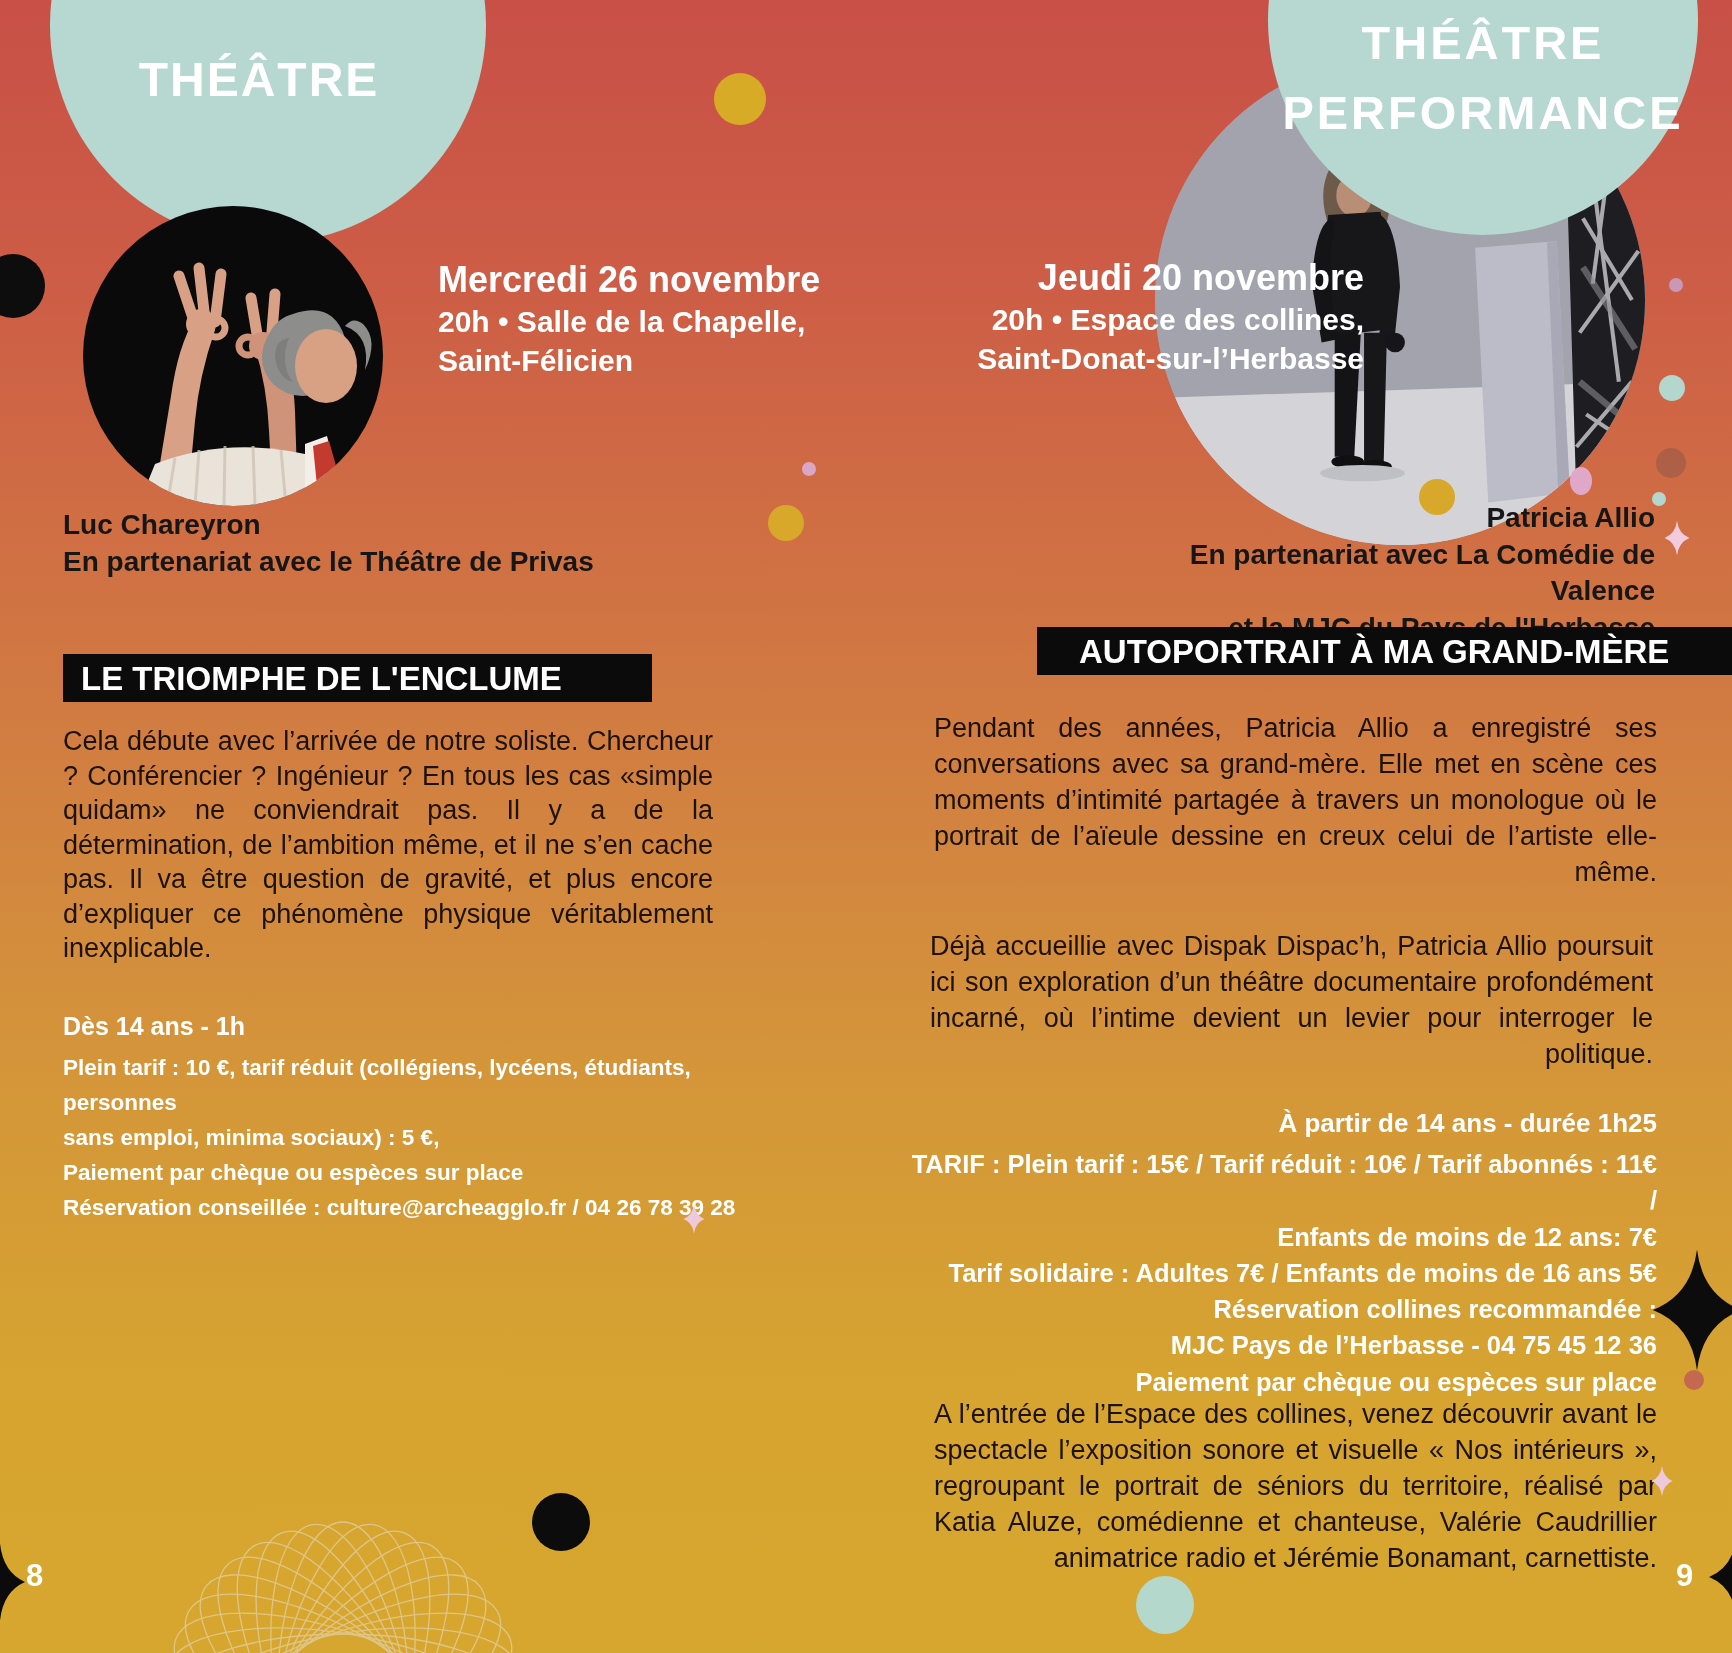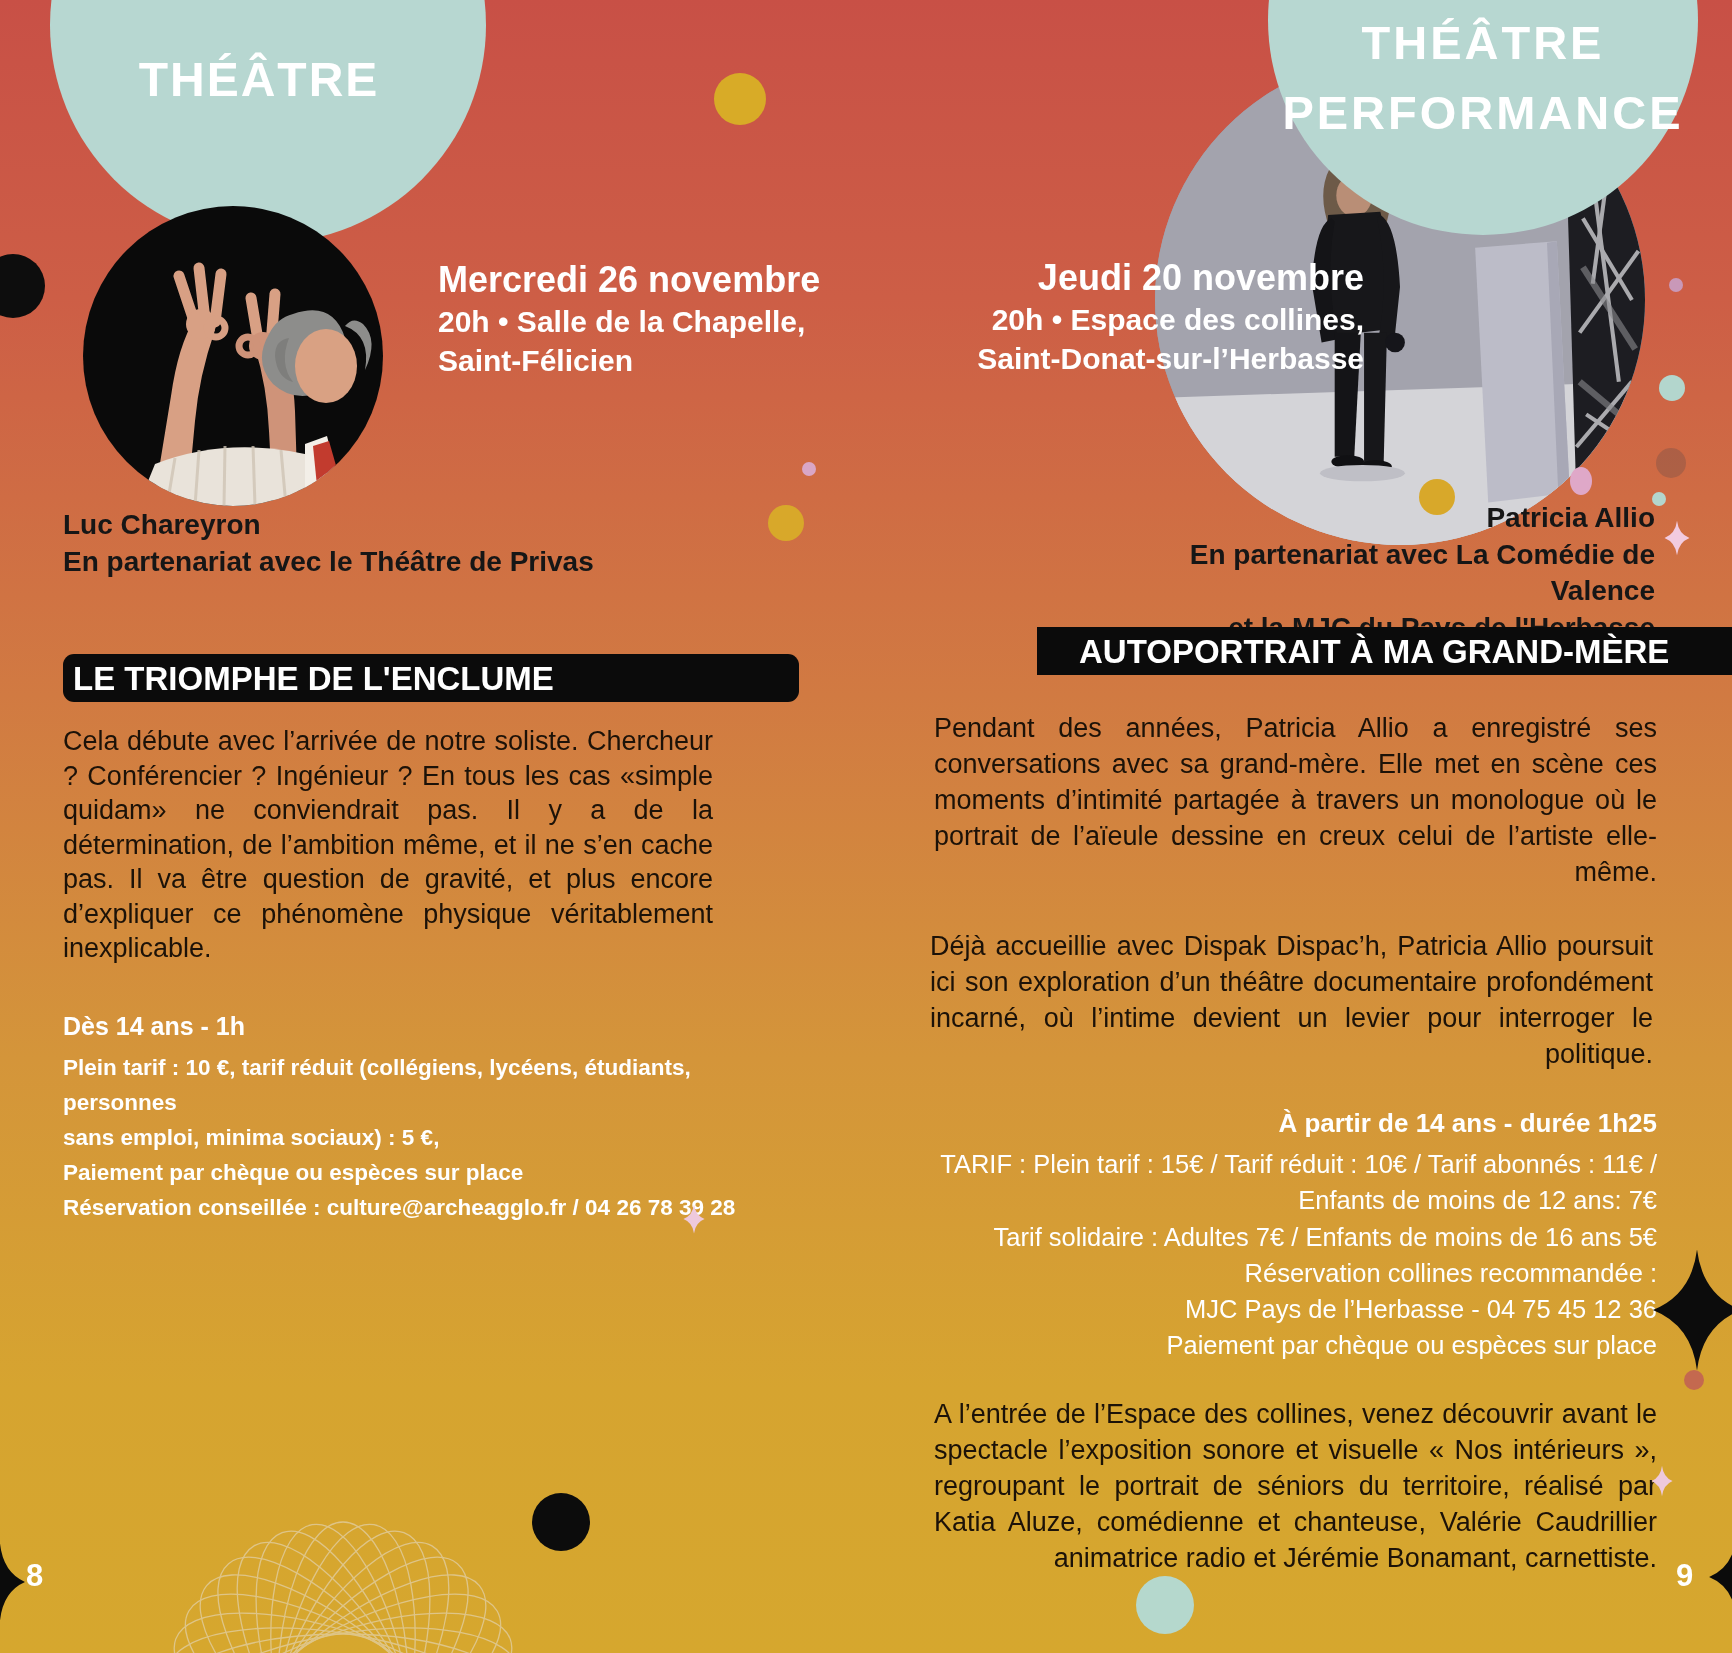--- a/index.html
+++ b/index.html
@@ -16,21 +16,21 @@
   .photo svg{display:block;}
   .datebox{color:#fff;font-weight:bold;}
   .date-line1{font-size:36px;line-height:44px;}
   .date-line2{font-size:30px;line-height:39px;}
   .credits{color:#161616;font-weight:bold;font-size:28px;line-height:37px;}
   .banner{background:#0b0b0b;color:#fff;font-weight:bold;font-size:33px;height:48px;line-height:49px;white-space:nowrap;}
   .body-text{color:#1c1208;font-size:27px;line-height:36px;text-align:justify;}
   .last-right{text-align-last:right;}
   .age-line{color:#fff;font-weight:bold;font-size:25px;}
   .price-line{color:#fff;font-size:22.5px;line-height:35px;font-weight:bold;}
-  .price-line-r{color:#fff;font-size:25.5px;line-height:36.3px;text-align:right;}
+  .price-line-r{color:#fff;font-size:25.5px;line-height:36.3px;text-align:right;font-weight:bold;}
   .pagenum{color:#fff;font-weight:bold;font-size:31px;}
   .dot{position:absolute;border-radius:50%;}
   .r-align{text-align:right;}
   svg{display:block;}
 </style>
 </head>
 <body>
 
 <div class="canvas">
 
@@ -102,21 +102,21 @@
     <div class="date-line1">Mercredi 26 novembre</div>
     <div class="date-line2">20h • Salle de la Chapelle,</div>
     <div class="date-line2">Saint-Félicien</div>
   </div>
 
   <div class="abs credits" style="left:63px;top:506px;">
     <div>Luc Chareyron</div>
     <div>En partenariat avec le Théâtre de Privas</div>
   </div>
 
-  <div class="abs banner" style="left:63px;top:654px;width:736px;padding-left:10px;box-sizing:border-box;border-radius:11px;">
+  <div class="abs banner" style="left:63px;top:654px;width:589px;padding-left:18px;box-sizing:border-box;">
     <span>LE TRIOMPHE DE L'ENCLUME</span>
   </div>
 
   <div class="abs body-text" style="left:63px;top:724px;width:650px;line-height:34.5px;">Cela débute avec l’arrivée de notre soliste. Chercheur ? Conférencier ? Ingénieur ? En tous les cas «simple quidam» ne conviendrait pas. Il y a de la détermination, de l’ambition même, et il ne s’en cache pas. Il va être question de gravité, et plus encore d’expliquer ce phénomène physique véritablement inexplicable.</div>
 
   <div class="abs age-line" style="left:63px;top:1012px;">Dès 14  ans - 1h</div>
 
   <div class="abs" style="left:63px;top:1050px;width:700px;">
     <div class="price-line">Plein tarif : 10 €, tarif réduit (collégiens, lycéens, étudiants, personnes</div>
     <div class="price-line">sans emploi, minima sociaux) : 5 €,</div>

